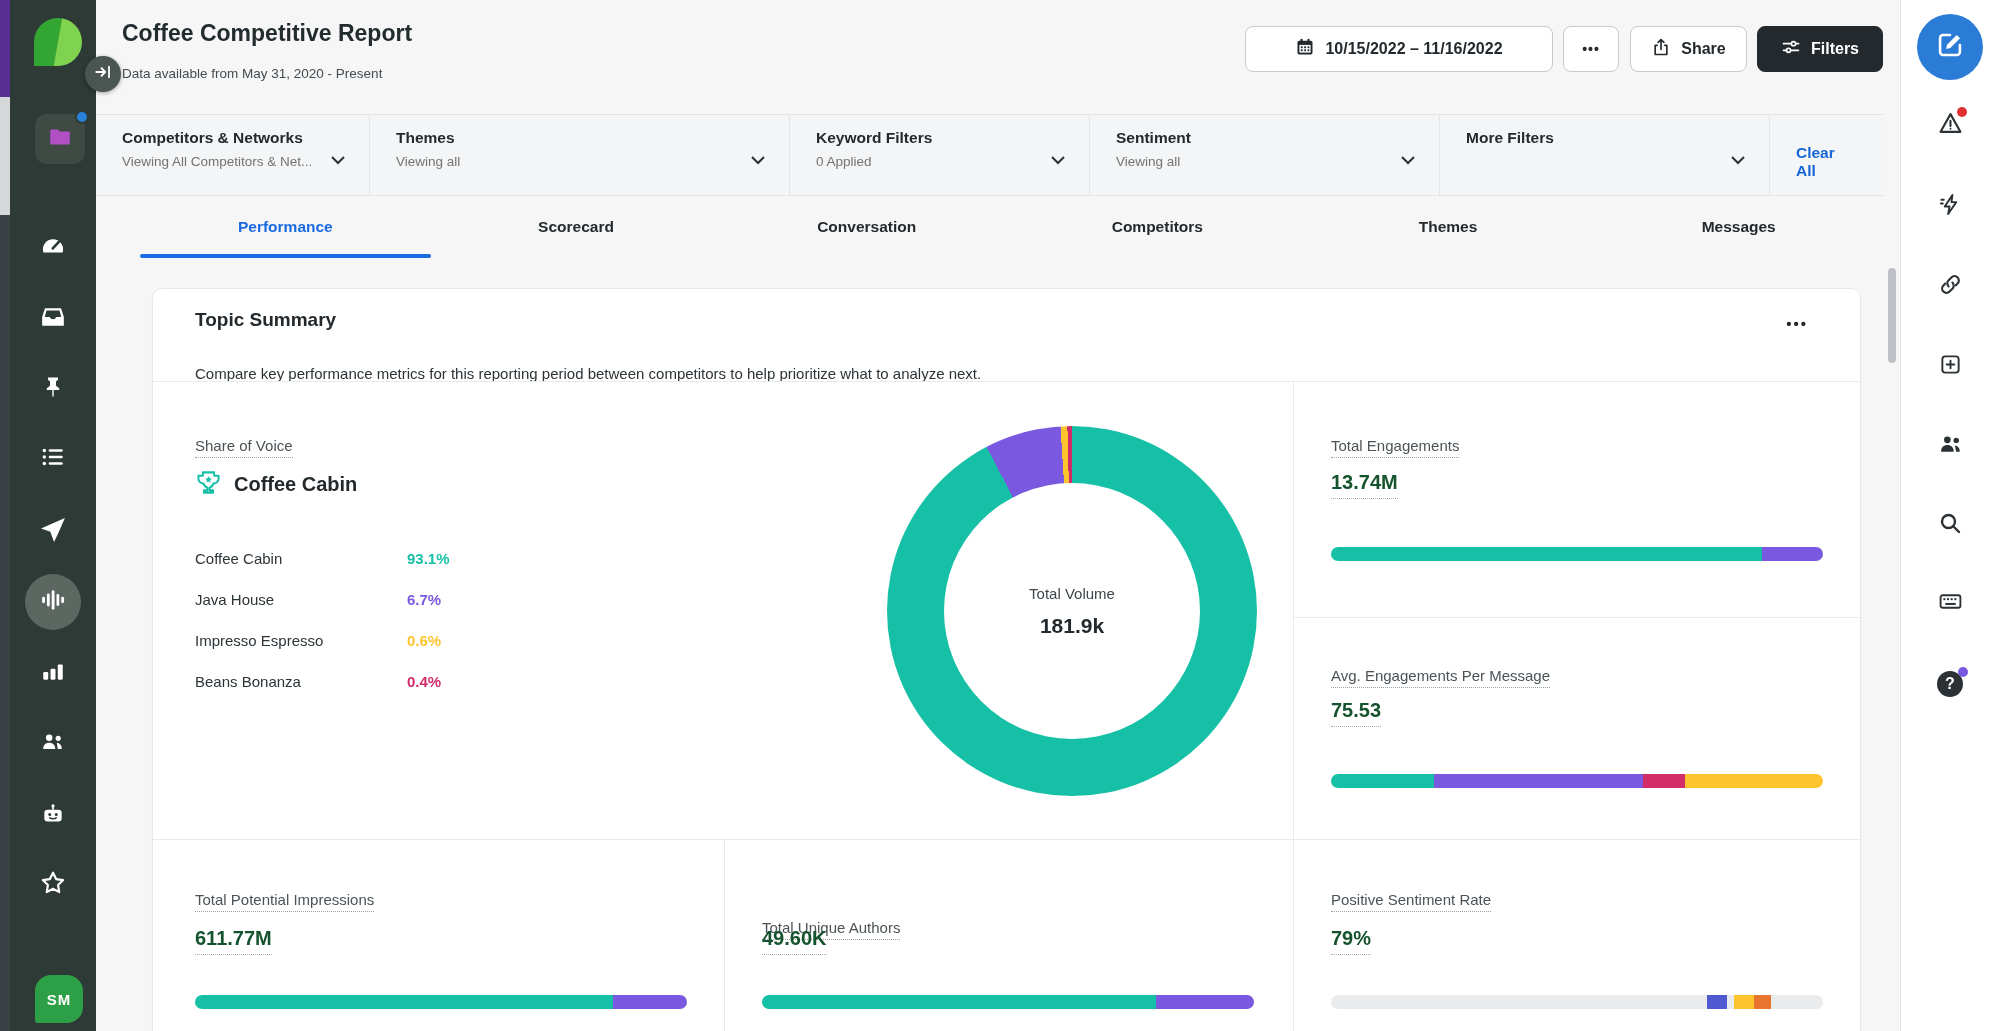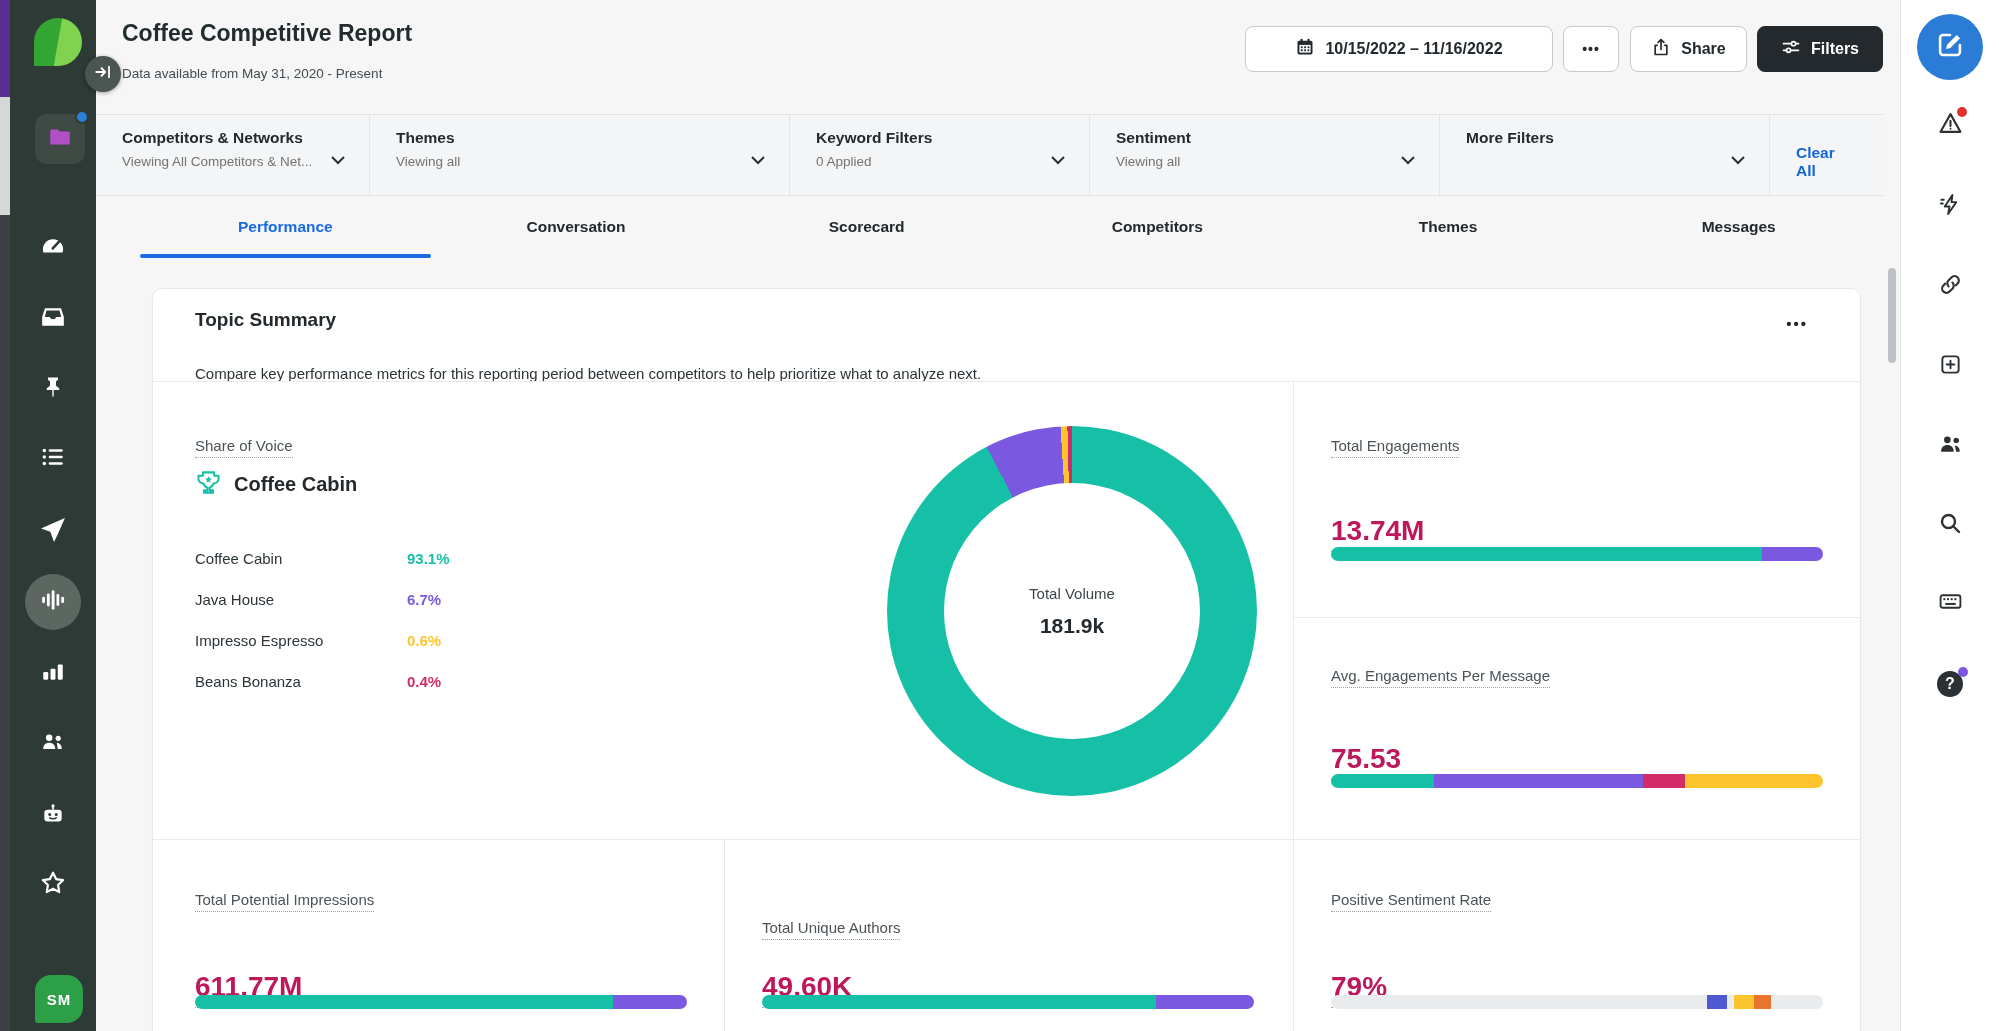--- a/index.html
+++ b/index.html
@@ -66,22 +66,22 @@
           border:1px solid #e5e7e9; border-radius:10px; box-shadow:0 1px 2px rgba(0,0,0,.04); overflow:hidden; }
   .ts-title { position:absolute; left:42px; top:20px; font-size:19px; font-weight:bold; color:#23292c; }
   .ts-desc { position:absolute; left:42px; top:56px; font-size:15px; color:#2c3438;margin-top:20px; }
   .ts-menu { position:absolute; right:52px; top:26px; font-size:15px; font-weight:bold; letter-spacing:2px;
              color:#23292c; cursor:pointer; }
   .divider-h { position:absolute; height:1px; background:#e8eaec; }
   .divider-v { position:absolute; width:1px; background:#e8eaec; }
 
   .metric-label { display:inline-block; font-size:15px; color:#4b5357; border-bottom:1px dotted #9aa2a7;
                   padding-bottom:3px; cursor:pointer; white-space:nowrap; }
-  .metric-value { display:inline-block; font-size:28px; font-weight:bold; color:#be185d;
-                  border-bottom:1px dotted #a6adb2; padding-bottom:4px;margin-top:44px; }
+  .metric-value { display:inline-block; font-size:20px; font-weight:bold; color:#14532d;
+                  border-bottom:1px dotted #a6adb2; padding-bottom:4px; }
   .abs { position:absolute; }
 
   .winner-row { position:absolute; left:42px; top:180px; display:flex; align-items:center; gap:12px; }
   .winner-name { font-size:20px; font-weight:bold; color:#23292c; }
   .sov-rows { position:absolute; left:42px; top:258px; width:300px; }
   .sov-row { display:flex; height:22px; margin-bottom:19px; align-items:center; }
   .sov-name { width:212px; font-size:15px; color:#2c3438; }
   .sov-val { font-size:15px; font-weight:bold; }
 
   .donut { position:absolute; left:734px; top:137px; width:370px; height:370px; border-radius:50%; }
@@ -324,22 +324,22 @@
       <div class="fsub"></div>
       <span class="fchev"><svg width="14" height="9">
             <polyline points="1,1 7,7 13,1" stroke="#2b3134" stroke-width="2" fill="none"></polyline>
           </svg></span>
     </div>
     <div class="fcell fclear">Clear All</div>
   </div>
 
   <div class="tabs">
     <div class="tab active">Performance</div>
+    <div class="tab">Scorecard</div>
     <div class="tab">Conversation</div>
-    <div class="tab">Scorecard</div>
     <div class="tab">Competitors</div>
     <div class="tab">Themes</div>
     <div class="tab">Messages</div>
   </div>
 
   <section class="card">
     <h2 class="ts-title">Topic Summary</h2>
     <p class="ts-desc">Compare key performance metrics for this reporting period between competitors to help prioritize what to analyze next.</p>
     <div class="ts-menu">•••</div>
 

